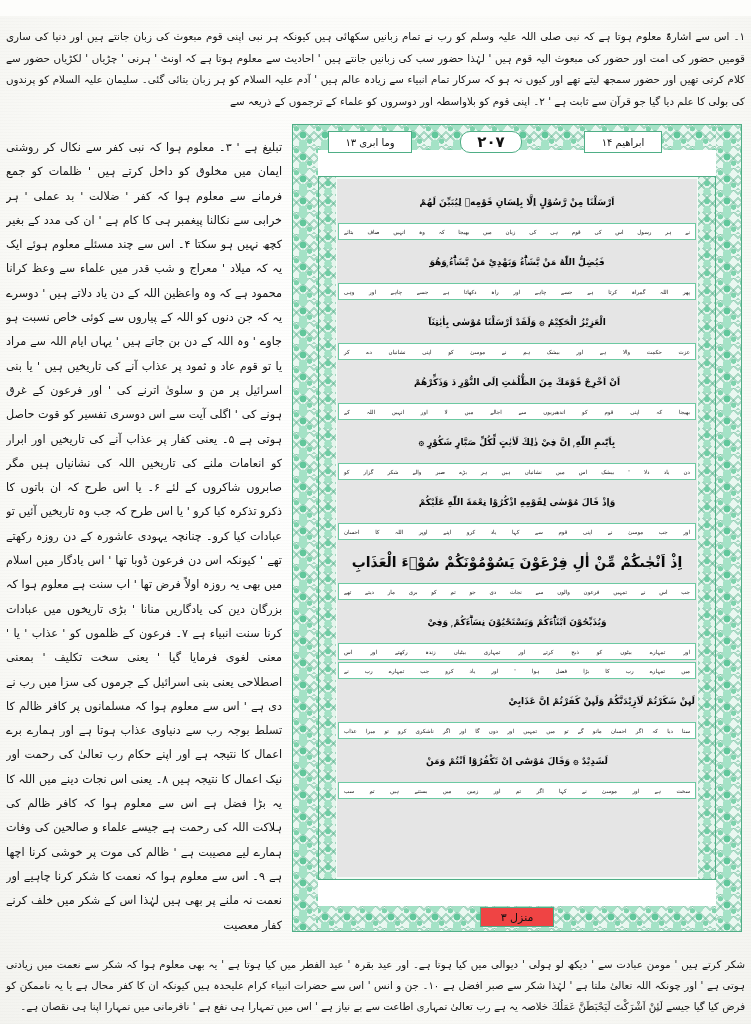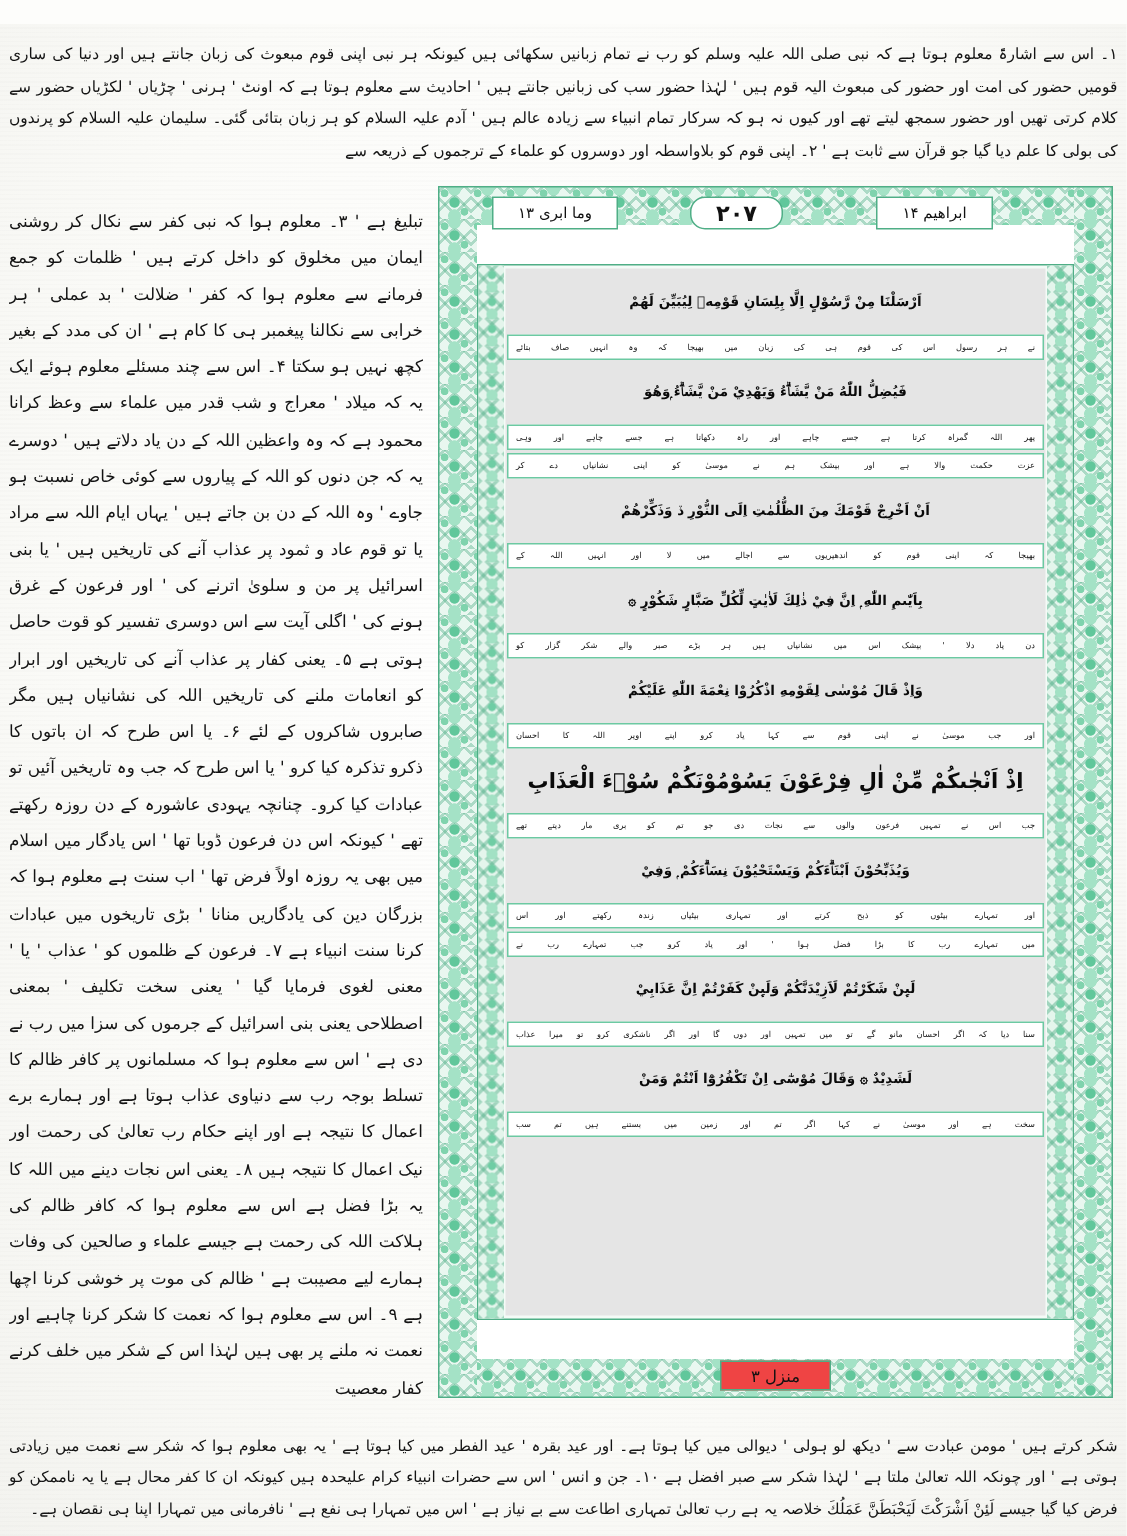--- a/index.html
+++ b/index.html
@@ -206,33 +206,34 @@
     <div id="footer-box">منزل ۳</div>
 
     <div id="inner-frame">
       <div class="inner-band iband-left"></div>
       <div class="inner-band iband-right"></div>
       <div id="verse-column">
           <div class="ayah-line" style="font-size: 9px;">اَرْسَلْنَا مِنْ رَّسُوْلٍ اِلَّا بِلِسَانِ قَوْمِهٖ لِيُبَيِّنَ لَهُمْ</div>
           <div class="tr-strip" style="font-size: 5.5px;">نے ہر رسول اس کی قوم ہی کی زبان میں بھیجا کہ وہ انہیں صاف بتائے</div>
           <div class="ayah-line" style="font-size: 9px;">فَيُضِلُّ اللّٰهُ مَنْ يَّشَاۗءُ وَيَهْدِيْ مَنْ يَّشَاۗءُ ۭوَهُوَ</div>
           <div class="tr-strip" style="font-size: 5.5px;">پھر اللہ گمراہ کرتا ہے جسے چاہے اور راہ دکھاتا ہے جسے چاہے اور وہی</div>
+          <div class="ayah-line" style="font-size: 9px;">الْعَزِيْزُ الْحَكِيْمُ ۞ وَلَقَدْ اَرْسَلْنَا مُوْسٰى بِاٰيٰتِنَآ</div>
           <div class="tr-strip" style="font-size: 5.5px;">عزت حکمت والا ہے اور بیشک ہم نے موسیٰ کو اپنی نشانیاں دے کر</div>
           <div class="ayah-line" style="font-size: 9px;">اَنْ اَخْرِجْ قَوْمَكَ مِنَ الظُّلُمٰتِ اِلَى النُّوْرِ ڏ وَذَكِّرْهُمْ</div>
           <div class="tr-strip" style="font-size: 5.5px;">بھیجا کہ اپنی قوم کو اندھیریوں سے اجالے میں لا اور انہیں اللہ کے</div>
           <div class="ayah-line" style="font-size: 9px;">بِاَيّٰىمِ اللّٰهِ ۭ اِنَّ فِيْ ذٰلِكَ لَاٰيٰتٍ لِّكُلِّ صَبَّارٍ شَكُوْرٍ ۞</div>
           <div class="tr-strip" style="font-size: 5.5px;">دن یاد دلا ' بیشک اس میں نشانیاں ہیں ہر بڑے صبر والے شکر گزار کو</div>
           <div class="ayah-line" style="font-size: 9px;">وَاِذْ قَالَ مُوْسٰى لِقَوْمِهِ اذْكُرُوْا نِعْمَةَ اللّٰهِ عَلَيْكُمْ</div>
           <div class="tr-strip" style="font-size: 5.5px;">اور جب موسیٰ نے اپنی قوم سے کہا یاد کرو اپنے اوپر اللہ کا احسان</div>
           <div class="ayah-line" style="font-size: 14px;">اِذْ اَنْجٰىكُمْ مِّنْ اٰلِ فِرْعَوْنَ يَسُوْمُوْنَكُمْ سُوْۗءَ الْعَذَابِ</div>
           <div class="tr-strip" style="font-size: 5.5px;">جب اس نے تمہیں فرعون والوں سے نجات دی جو تم کو بری مار دیتے تھے</div>
           <div class="ayah-line" style="font-size: 9px;">وَيُذَبِّحُوْنَ اَبْنَاۗءَكُمْ وَيَسْتَحْيُوْنَ نِسَاۗءَكُمْ ۭ وَفِيْ</div>
           <div class="tr-strip" style="font-size: 5.5px;">اور تمہارے بیٹوں کو ذبح کرتے اور تمہاری بیٹیاں زندہ رکھتے اور اس</div>
           <div class="tr-strip" style="font-size: 5.5px;">میں تمہارے رب کا بڑا فضل ہوا ' اور یاد کرو جب تمہارے رب نے</div>
-          <div class="ayah-line" style="font-size: 9px;">لَىِٕنْ شَكَرْتُمْ لَاَزِيْدَنَّكُمْ وَلَىِٕنْ كَفَرْتُمْ اِنَّ عَذَابِيْ</div>
+          <div class="ayah-line" style="font-size: 9px; text-align: right;">لَىِٕنْ شَكَرْتُمْ لَاَزِيْدَنَّكُمْ وَلَىِٕنْ كَفَرْتُمْ اِنَّ عَذَابِيْ</div>
           <div class="tr-strip" style="font-size: 5.5px;">سنا دیا کہ اگر احسان مانو گے تو میں تمہیں اور دوں گا اور اگر ناشکری کرو تو میرا عذاب</div>
           <div class="ayah-line" style="font-size: 9px;">لَشَدِيْدٌ ۞ وَقَالَ مُوْسٰٓى اِنْ تَكْفُرُوْٓا اَنْتُمْ وَمَنْ</div>
           <div class="tr-strip" style="font-size: 5.5px;">سخت ہے اور موسیٰ نے کہا اگر تم اور زمین میں بستنے ہیں تم سب</div>
         </div>
     </div>
 
   </div>
 
   <div id="bottom-commentary" class="urdu-text">شکر کرتے ہیں ' مومن عبادت سے ' دیکھ لو ہولی ' دیوالی میں کیا ہوتا ہے۔ اور عید بقرہ ' عید الفطر میں کیا ہوتا ہے ' یہ بھی معلوم ہوا کہ شکر سے نعمت میں زیادتی ہوتی ہے ' اور چونکہ اللہ تعالیٰ ملتا ہے ' لہٰذا شکر سے صبر افضل ہے ۱۰۔ جن و انس ' اس سے حضرات انبیاء کرام علیحدہ ہیں کیونکہ ان کا کفر محال ہے یا یہ ناممکن کو فرض کیا گیا جیسے لَئِنْ اَشْرَكْتَ لَيَحْبَطَنَّ عَمَلُكَ خلاصہ یہ ہے رب تعالیٰ تمہاری اطاعت سے بے نیاز ہے ' اس میں تمہارا ہی نفع ہے ' نافرمانی میں تمہارا اپنا ہی نقصان ہے۔</div>
 

